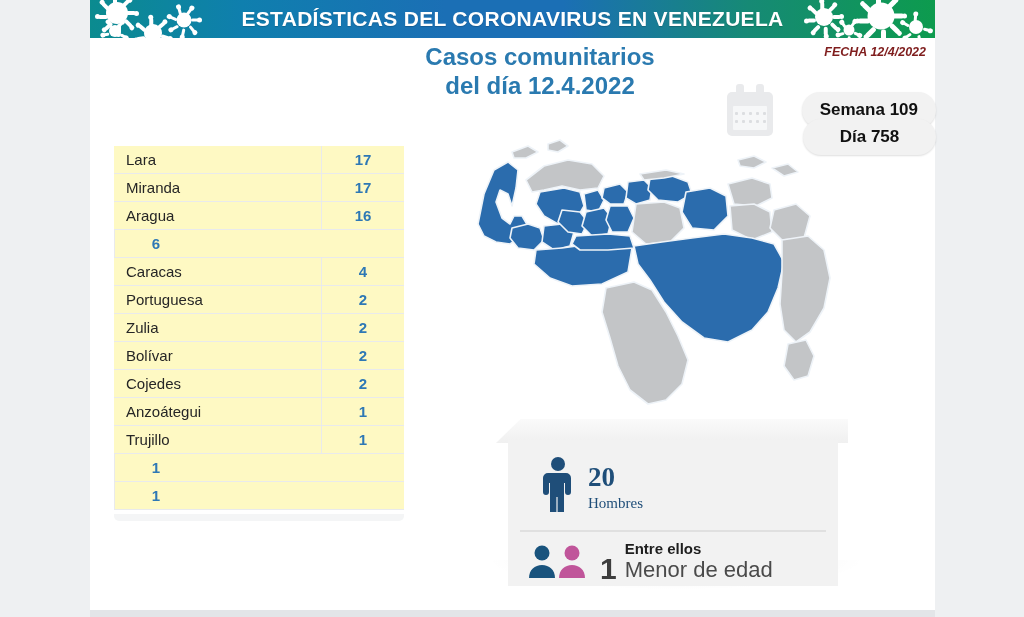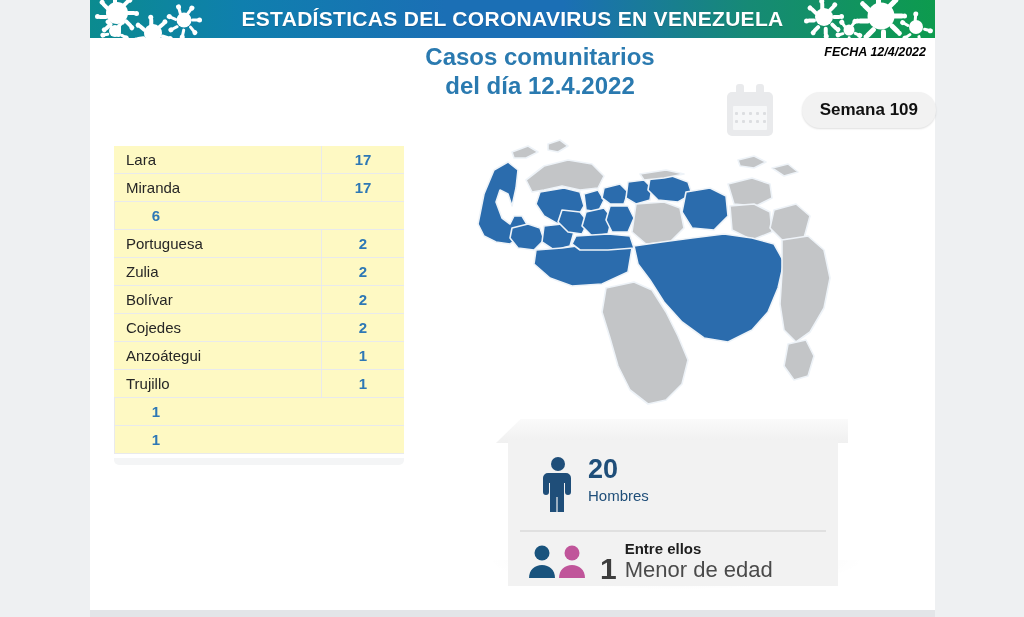--- a/index.html
+++ b/index.html
@@ -55,21 +55,21 @@
   .subtitle {
     position:absolute; left:330px; top:42px; width:420px;
     text-align:center; color:#2a7ab0;
     font-size:24px; font-weight:bold; line-height:1.22;
   }
   .subtitle .l2 { display:block; }
 
   
   .fecha {
     position:absolute; right:98px; top:45px;
-    font-size:12.5px; font-weight:bold; font-style:italic; color:#000000;
+    font-size:12.5px; font-weight:bold; font-style:italic; color:#7f1d1d;
     white-space:nowrap;
   }
   .cal-icon { position:absolute; left:723px; top:82px; width:54px; height:56px; }
   .cal-icon .c-body {
     position:absolute; left:4px; top:10px; width:46px; height:44px;
     background:#e9eaec; border-radius:5px;
   }
   .cal-icon .c-inner {
     position:absolute; left:8px; top:22px; width:38px; height:28px;
     background:#f6f7f8; border:2px solid #e9eaec; border-radius:3px;
@@ -137,21 +137,21 @@
     background:radial-gradient(ellipse at 50% 0%, rgba(0,0,0,.07) 0%, rgba(0,0,0,0) 70%);
   }
   .gender-panel {
     position:absolute; left:508px; top:440px; width:330px; height:146px;
     background:#f2f2f2;
   }
   .gender-row {
     position:absolute; left:0; top:0; width:100%; height:88px;
     display:flex; align-items:center;
   }
-  .g-block { display:flex; align-items:flex-start; }
+  .g-block { display:flex; align-items:flex-end;font-family:Liberation Serif, serif; }
   .g-block.men   { margin-left:30px; }
   .g-block.women { margin-left:44px; }
   .g-figure { width:40px; height:56px; position:relative; }
   .g-text { margin-left:10px; }
   .g-num { font-size:27px; font-weight:bold; line-height:1; }
   .g-lab { font-size:15px; margin-top:4px; }
   .men .g-num, .men .g-lab { color:#1f4e79; }
   .women .g-num { color:#e2207e; }
   .women .g-lab { color:#d1438c; }
 
@@ -283,33 +283,42 @@
     <div class="dotrow" style="left:12px;top:38px;">
       <span style="left:0"></span>
         <span style="left:7px"></span>
         <span style="left:14px"></span>
       <span style="left:21px"></span>
         <span style="left:28px"></span>
     </div>
   </div>
 
   <div class="badge badge-week">Semana 109</div>
+  <div class="badge badge-day">Día 758</div>
 
   <div class="table-card">
     <div class="table-body" id="table-body">
         <div class="trow">
           <div class="state">Lara</div>
           <div class="count">17</div>
         </div>
         <div class="trow">
           <div class="state">Miranda</div>
           <div class="count">17</div>
         </div>
         <div class="trow">
+          <div class="state">Aragua</div>
+          <div class="count">16</div>
+        </div>
+        <div class="trow">
           <div class="count">6</div>
+        </div>
+        <div class="trow">
+          <div class="state">Caracas</div>
+          <div class="count">4</div>
         </div>
         <div class="trow">
           <div class="state">Portuguesa</div>
           <div class="count">2</div>
         </div>
         <div class="trow">
           <div class="state">Zulia</div>
           <div class="count">2</div>
         </div>
         <div class="trow">

